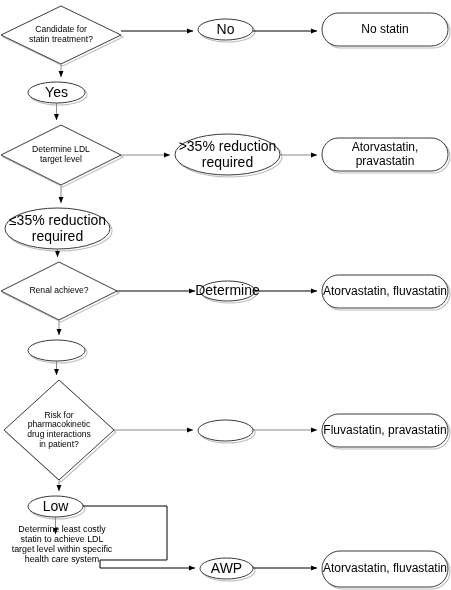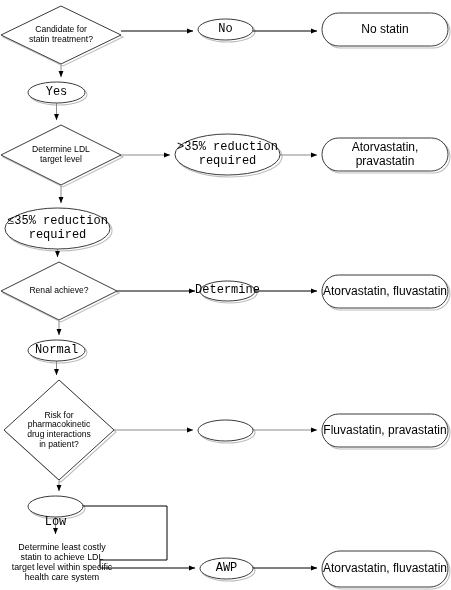--- a/index.html
+++ b/index.html
@@ -28,21 +28,21 @@
     display: flex;
     align-items: center;
     justify-content: center;
     text-align: center;
     color: #000000;
     line-height: 1.12;
     pointer-events: none;
     white-space: pre-line;
   }
   .lbl-diamond   { font-size: 8.6px; }
-  .lbl-ellipse   { font-size: 12px; font-family: Liberation Mono, monospace; }
+  .lbl-ellipse   { font-size: 14px; }
   .lbl-rect      { font-size: 12px; }
   .lbl-plain     { font-size: 8.9px; }
 </style>
 </head>
 <body>
 
 <div id="chart">
 
   <svg width="451" height="590" viewBox="0 0 451 590">
     <defs>
@@ -133,29 +133,28 @@
 target level</div>
   <div class="node-label lbl-ellipse" style="left:175px; top:134px; width:105px; height:41px;">&gt;35% reduction
 required</div>
   <div class="node-label lbl-rect" style="left:322px; top:138px; width:126px; height:33px;">Atorvastatin, pravastatin</div>
   <div class="node-label lbl-ellipse" style="left:5px;   top:208px; width:105px; height:41px;">≤35% reduction
 required</div>
 
   <div class="node-label lbl-diamond" style="left:9px;   top:282px; width:100px; height:18px;">Renal achieve?</div>
   <div class="node-label lbl-ellipse" style="left:200px; top:281px; width:55px;  height:20px;">Determine</div>
   <div class="node-label lbl-rect" style="left:322px; top:275px; width:126px; height:33px;">Atorvastatin, fluvastatin</div>
-  <div class="node-label lbl-ellipse" style="left:28px;  top:340px; width:57px;  height:21px;">Normal</div>
 
   <div class="node-label lbl-diamond" style="left:9px;   top:400px; width:100px; height:60px;">Risk for
 pharmacokinetic
 drug interactions
 in patient?</div>
   <div class="node-label lbl-rect" style="left:322px; top:414px; width:126px; height:33px;">Fluvastatin, pravastatin</div>
-  <div class="node-label lbl-ellipse" style="left:28px;  top:496px; width:55px;  height:21px;margin-top:16px;">Low</div>
+  <div class="node-label lbl-ellipse" style="left:28px;  top:496px; width:55px;  height:21px;">Low</div>
 
-  <div class="node-label lbl-plain" style="left:0px;   top:539px; width:124px; height:48px;">Determine least costly
+  <div class="node-label lbl-plain" style="left:0px;   top:521px; width:124px; height:48px;">Determine least costly
 statin to achieve LDL
 target level within specific
 health care system</div>
   <div class="node-label lbl-ellipse" style="left:200px; top:558px; width:53px;  height:21px;">AWP</div>
   <div class="node-label lbl-rect" style="left:322px; top:551px; width:126px; height:36px;">Atorvastatin, fluvastatin</div>
 
 </div>
 
 </body></html>

